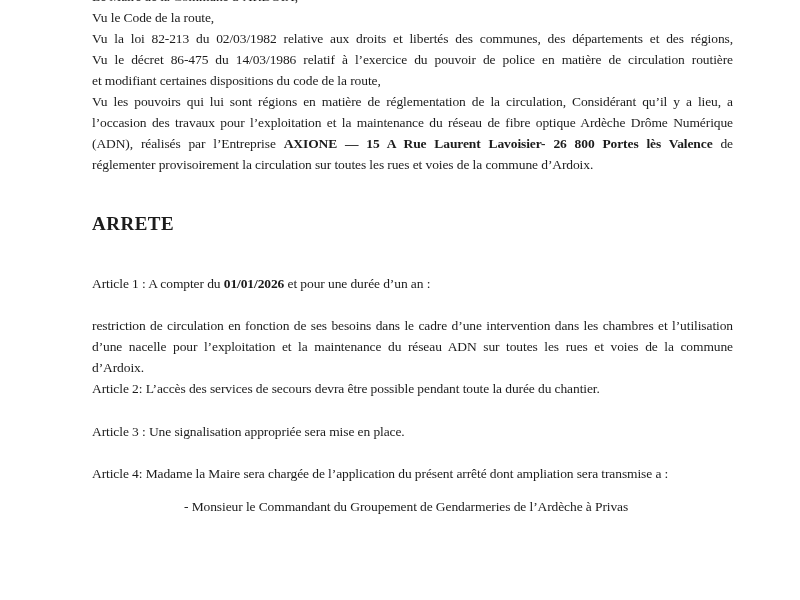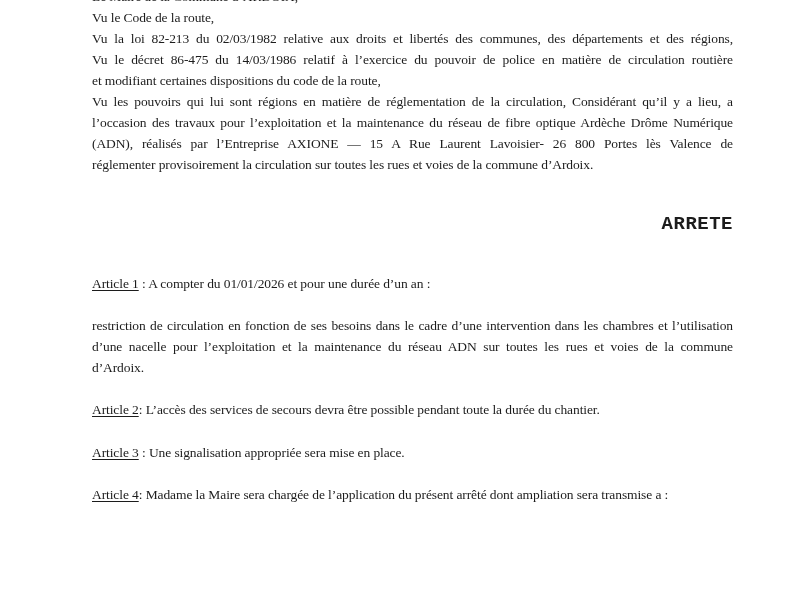--- a/index.html
+++ b/index.html
@@ -24,36 +24,35 @@
   .line {
     font-size: 13.5px;
     line-height: 21px;
     letter-spacing: -0.1px;
     white-space: nowrap;
   }
   .line.j {
     text-align: justify;
     text-align-last: justify;
   }
-  .b { font-weight: normal; margin-top: 13px; }
-  .u { text-decoration: underline; text-underline-offset: 2px; }
+  .b { font-weight: bold; margin-top: 13px; }
+  .u { text-underline-offset: 2px; }
 
   .preamble     { margin-top: -14px; }
   .title-block  {
     margin-top: 37px;
-    text-align: right;
+    text-align: left;
     font-weight: bold;
     font-size: 19px;
     line-height: 24px;
     letter-spacing: 0.5px;
-    font-family: Liberation Mono, monospace;
   }
   .article-1    { margin-top: 37px; }
   .paragraph    { margin-top: 21px; }
-  .article-2    { margin-top: 21px; }
+  .article-2    { }
   .article-3    { margin-top: 22px; }
   .article-4    { margin-top: 21px; }
   .distribution { margin-top: 12px; padding-left: 92px; }
 </style>
 </head>
 <body>
 
 <div class="page">
 
   <div class="preamble">
@@ -85,14 +84,17 @@
     </div>
 
   <div class="article-3">
       <div class="line"><span class="u">Article 3</span><span> : Une signalisation appropriée sera mise en place.</span></div>
     </div>
 
   <div class="article-4">
       <div class="line"><span class="u">Article 4</span><span>: Madame la Maire sera chargée de l’application du présent arrêté dont ampliation sera transmise a :</span></div>
     </div>
 
+  <div class="distribution">
+      <div class="line"><span>- Monsieur le Commandant du Groupement de Gendarmeries de l’Ardèche à Privas</span></div>
+    </div>
 
 </div>
 
 </body></html>

